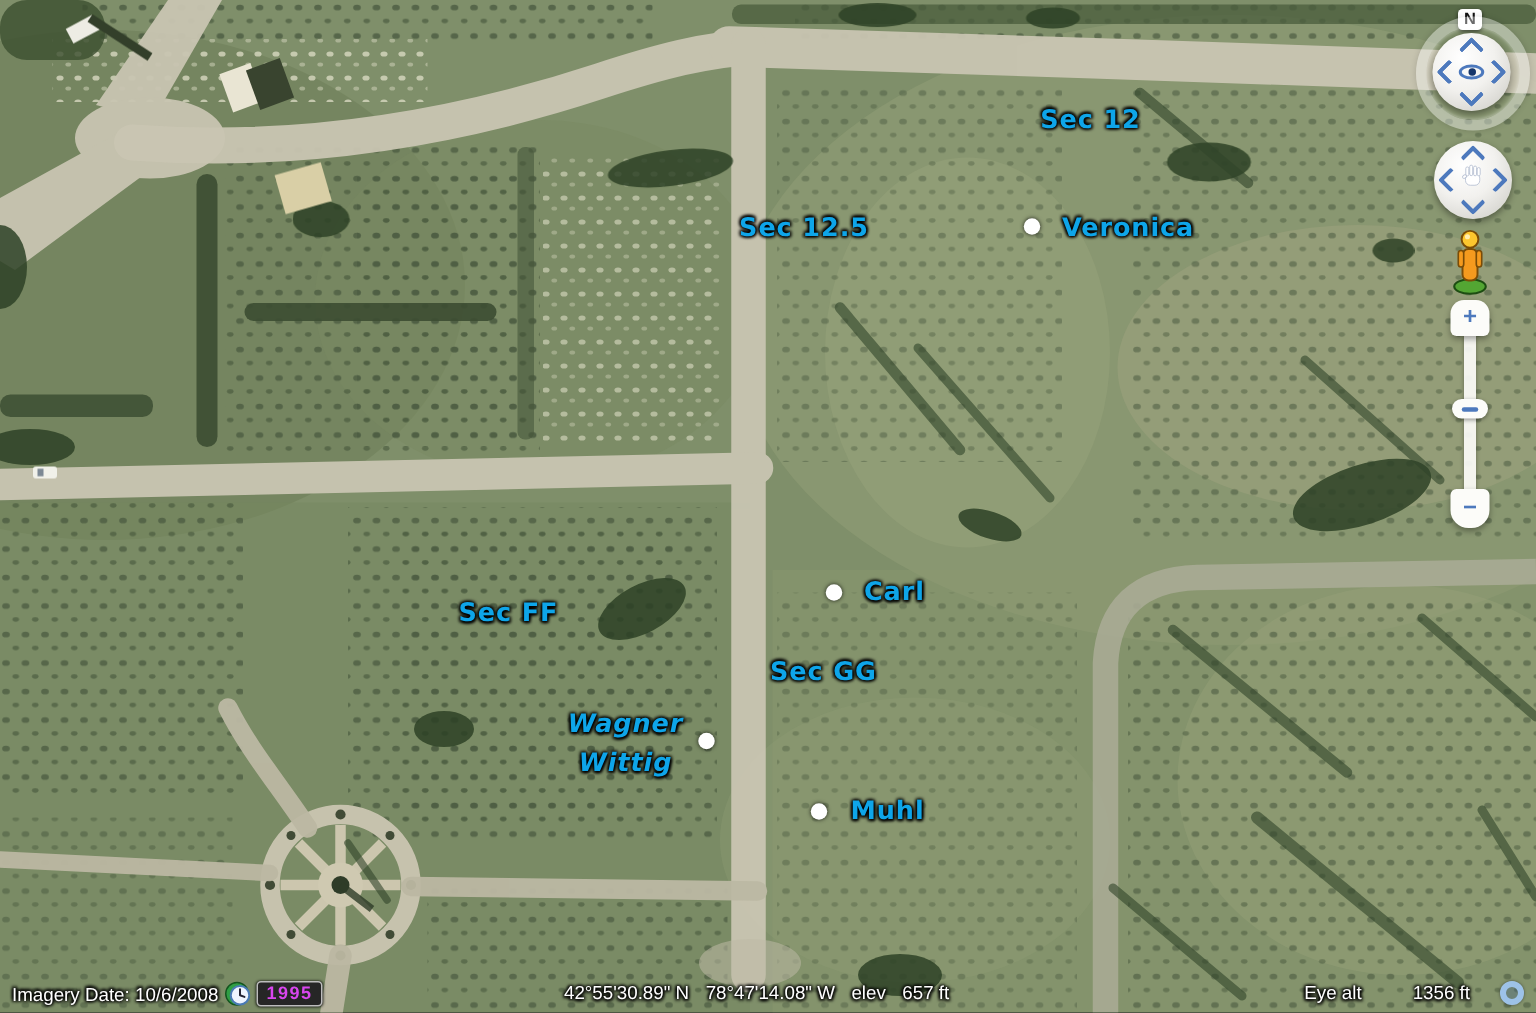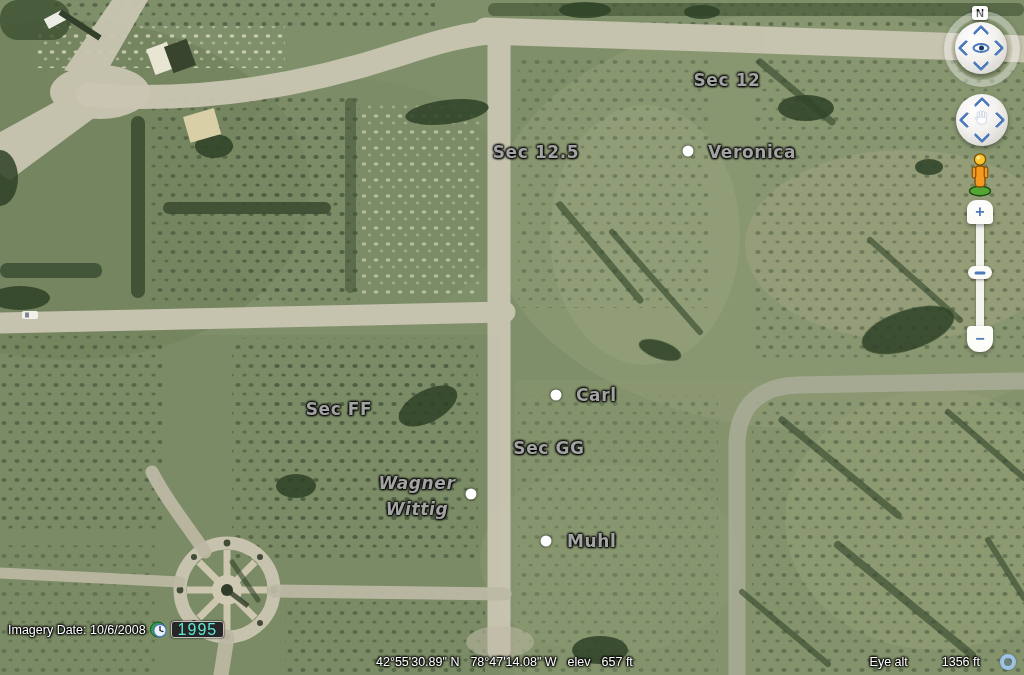--- a/index.html
+++ b/index.html
@@ -1,40 +1,40 @@
 <!DOCTYPE html>
 <html><head>
 <meta charset="utf-8">
 <style>
   html,body{margin:0;padding:0;background:#222;}
   .screen{position:relative;width:1024px;height:675px;overflow:hidden;
           font-family:"Liberation Sans",sans-serif;cursor:default;}
   .terrain{position:absolute;left:0;top:0;width:1024px;height:675px;display:block;}
 
   
-  .pm-label{position:absolute;color:#a3a3a3;font-family:"DejaVu Sans",sans-serif;
+  .pm-label{position:absolute;color:#0ea5e9;font-family:"DejaVu Sans",sans-serif;
     font-weight:700;font-size:17px;letter-spacing:.6px;white-space:nowrap;
     text-shadow:0 0 3px #000,1px 1px 2px rgba(0,0,0,.95),-1px -1px 2px rgba(0,0,0,.75),
                 1px -1px 2px rgba(0,0,0,.75),-1px 1px 2px rgba(0,0,0,.75);}
   .ctr{transform:translate(-50%,-50%);}
   .vctr{transform:translate(0,-50%);}
   .pm-dot{position:absolute;width:11px;height:11px;border-radius:50%;background:#fff;
     transform:translate(-50%,-50%);box-shadow:0 0 3px rgba(0,0,0,.8);}
   .two-line{text-align:center;line-height:26px;}
 
   
   .st{position:absolute;color:#fff;font-size:12.5px;
     text-shadow:-1px -1px 2px #000,1px -1px 2px #000,-1px 1px 2px #000,1px 1px 2px #000,0 0 2px #000;
     white-space:nowrap;}
   .row{display:flex;align-items:center;}
-  .imagery-row{left:8px;top:621px;gap:4px;}
+  .imagery-row{left:8px;top:654px;gap:4px;}
   .coords-row{left:376px;top:655px;gap:11px;}
   .eyealt-row{right:8px;top:654px;gap:20px;}
-  .badge{background:#262626;border:1px solid #bdbdbd;border-radius:3px;color:#5eead4;
-    font-weight:400;font-size:16px;padding:0 6px;line-height:15px;letter-spacing:1px;
+  .badge{background:#262626;border:1px solid #bdbdbd;border-radius:3px;color:#d946ef;
+    font-weight:700;font-size:12px;padding:0 6px;line-height:15px;letter-spacing:1px;
     text-shadow:none;box-shadow:0 0 2px #000;}
   .clock-icon{width:17px;height:17px;display:inline-block;}
   .stream-icon{width:16px;height:16px;border-radius:50%;border:4px solid #9dc2e8;
     box-sizing:border-box;background:rgba(40,80,150,.25);display:inline-block;
     box-shadow:0 0 2px rgba(0,0,30,.5);}
 
   .attrib{position:absolute;left:508px;top:631px;transform:translate(-50%,-50%);
     text-align:center;color:#fff;font-size:12.5px;line-height:15px;
     text-shadow:-1px -1px 2px #000,1px 1px 2px #000,1px -1px 2px #000,-1px 1px 2px #000;}
   .watermark{position:absolute;left:842px;top:597px;white-space:nowrap;

